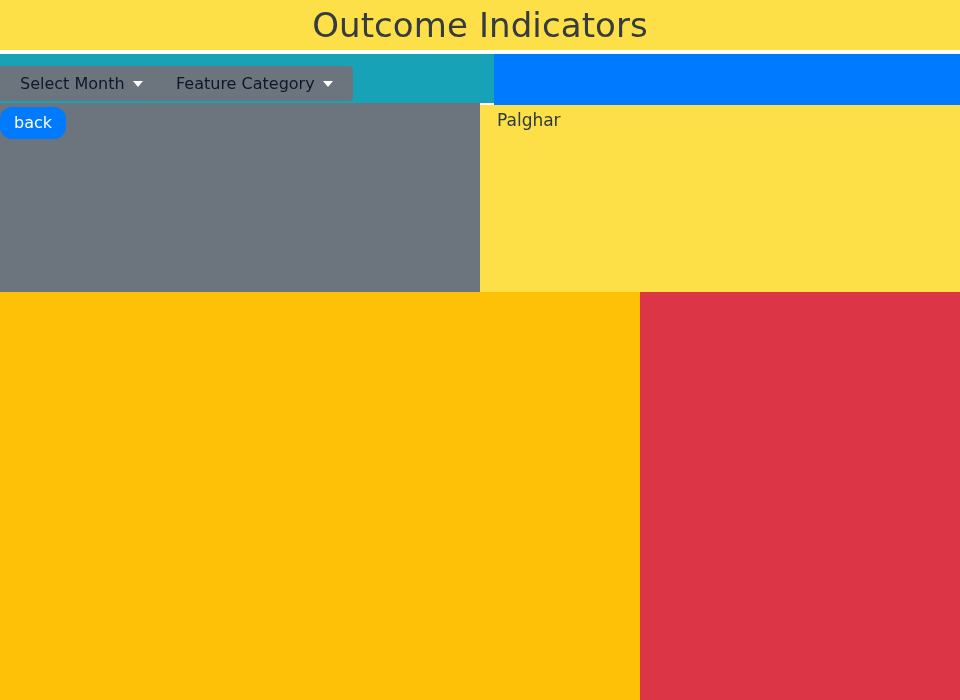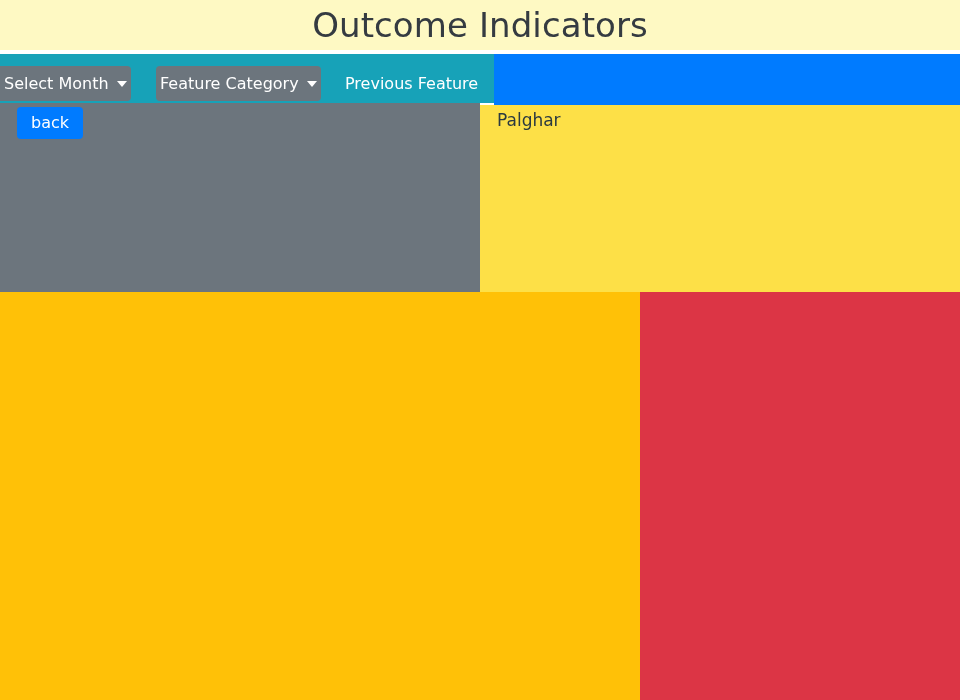--- a/index.html
+++ b/index.html
@@ -21,21 +21,21 @@
     background: #ffffff;
   }
 
   
   .page-header {
     position: absolute;
     left: 0;
     top: 0;
     width: 960px;
     height: 50px;
-    background: #fef9c3;
+    background: #fde047;
     display: flex;
     align-items: center;
     justify-content: center;
   }
   .page-title {
     font-size: 34px;
     font-weight: 400;
     line-height: 1;
     color: #353b41;
     letter-spacing: 0.1px;
@@ -49,28 +49,28 @@
     top: 54px;
     width: 494px;
     height: 49px;
     background: #17a2b8;
     display: flex;
     align-items: center;
   }
   .nav-dropdown {
     height: 35px;
     background: #6c757d;
-    color: #ffffff;
+    color: #0f172a;
     border: none;
     border-radius: 4px;
     font-size: 16px;
     font-family: "DejaVu Sans", "Liberation Sans", sans-serif;
     display: inline-flex;
     align-items: center;
-    padding: 0 4px;
+    padding: 0 20px;
     cursor: pointer;
     white-space: nowrap;
   }
   .nav-dropdown.month {
     position: absolute;
     left: 0px;
     top: 12px;
     border-top-left-radius: 0;
     border-bottom-left-radius: 0;
   }
@@ -116,28 +116,28 @@
   .gray-panel {
     position: absolute;
     left: 0;
     top: 103px;
     width: 480px;
     height: 189px;
     background: #6c757d;
   }
   .back-button {
     position: absolute;
-    left: 17px;
+    left: 0;
     top: 4px;
     height: 32px;
     padding: 0 14px;
     background: #007bff;
     color: #ffffff;
     border: none;
-    border-radius: 4px;
+    border-radius: 12px;
     font-size: 16px;
     font-family: "DejaVu Sans", "Liberation Sans", sans-serif;
     line-height: 32px;
     cursor: pointer;
     white-space: nowrap;
   }
 
   
   .teal-panel {
     position: absolute;
@@ -189,21 +189,20 @@
     <button class="nav-dropdown month">
       <span>Select Month</span>
       <span class="caret-icon"></span>
     </button>
 
     <button class="nav-dropdown category">
       <span>Feature Category</span>
       <span class="caret-icon"></span>
     </button>
 
-    <a class="nav-link" href="#">Previous Feature</a>
 
   </div>
 
   <div class="blue-banner"></div>
 
   <div class="gray-panel">
     <button class="back-button">back</button>
   </div>
 
   <div class="teal-panel">

